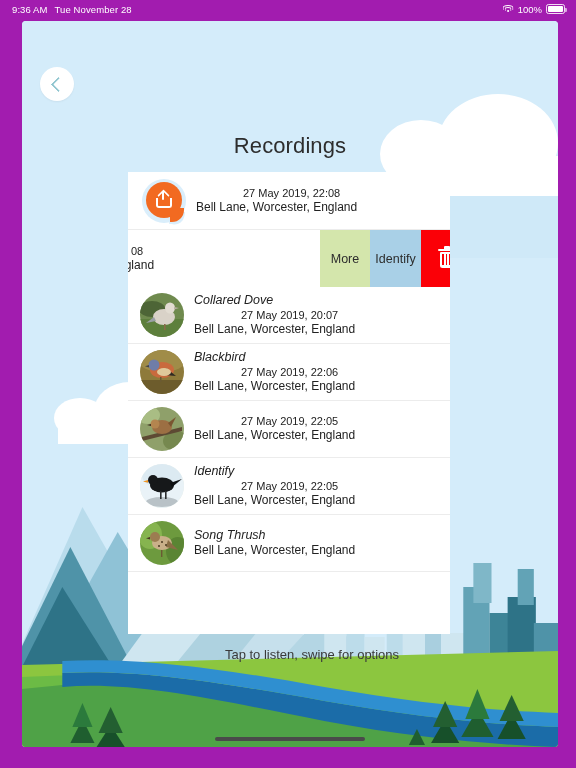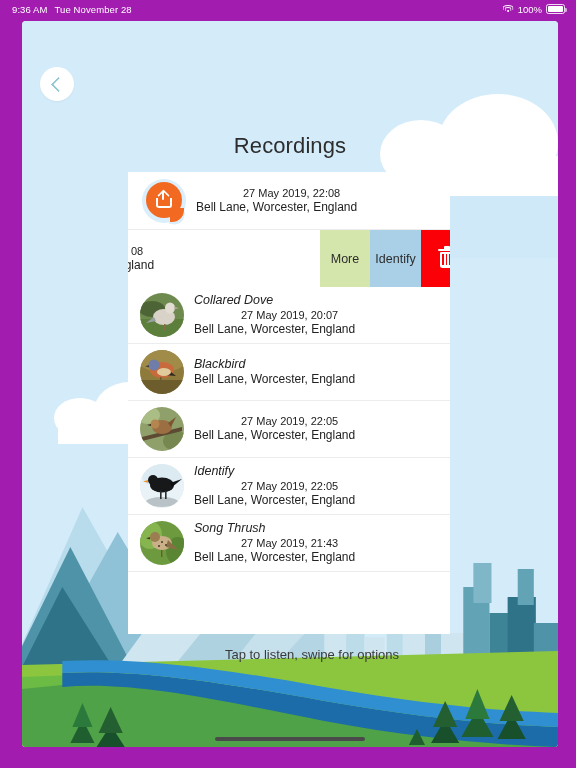--- a/index.html
+++ b/index.html
@@ -284,20 +284,21 @@
               <ellipse cx="22" cy="20" rx="12" ry="8" fill="#c96a3d"></ellipse>
               <circle cx="14" cy="15" r="5.5" fill="#6f7da8"></circle>
               <path d="M9 15 l-4 1.2 4 1.2z" fill="#444"></path>
               <path d="M26 18 l10 8 -12 -1z" fill="#2f2a22"></path>
               <ellipse cx="24" cy="22" rx="7" ry="4" fill="#e0c99a"></ellipse>
               <rect x="20" y="27" width="1.5" height="5" fill="#6b5a33"></rect>
             </svg>
         </div>
         <div class="meta">
           <div class="name">Blackbird</div>
+          <div class="when">27 May 2019, 22:06</div>
           <div class="where">Bell Lane, Worcester, England</div>
         </div>
       </div>
 
       <div class="row">
         <div class="thumb">
           <svg viewBox="0 0 44 44">
               <rect width="44" height="44" fill="#8fa06a"></rect>
               <ellipse cx="8" cy="8" rx="12" ry="9" fill="#a9bd84"></ellipse>
               <ellipse cx="36" cy="34" rx="13" ry="10" fill="#76884f"></ellipse>
@@ -346,21 +347,20 @@
               <path d="M10 16 l-4 1.2 4 1.2z" fill="#4a3a22"></path>
               <path d="M28 19 l10 10 -12 -3z" fill="#8a6e45"></path>
               <circle cx="22" cy="21" r="1" fill="#4a3a22"></circle>
               <circle cx="26" cy="24" r="1" fill="#4a3a22"></circle>
               <circle cx="19" cy="25" r="1" fill="#4a3a22"></circle>
               <rect x="21" y="29" width="1.4" height="7" fill="#6b5a33"></rect>
             </svg>
         </div>
         <div class="meta">
           <div class="name">Song Thrush</div>
-          <div class="when">27 May 2019, 21:43</div>
           <div class="where">Bell Lane, Worcester, England</div>
         </div>
       </div>
 
       <div class="list-filler"></div>
     </div>
 
     <div class="hint">Tap to listen, swipe for options</div>
 
     <div class="home-ind"></div>

